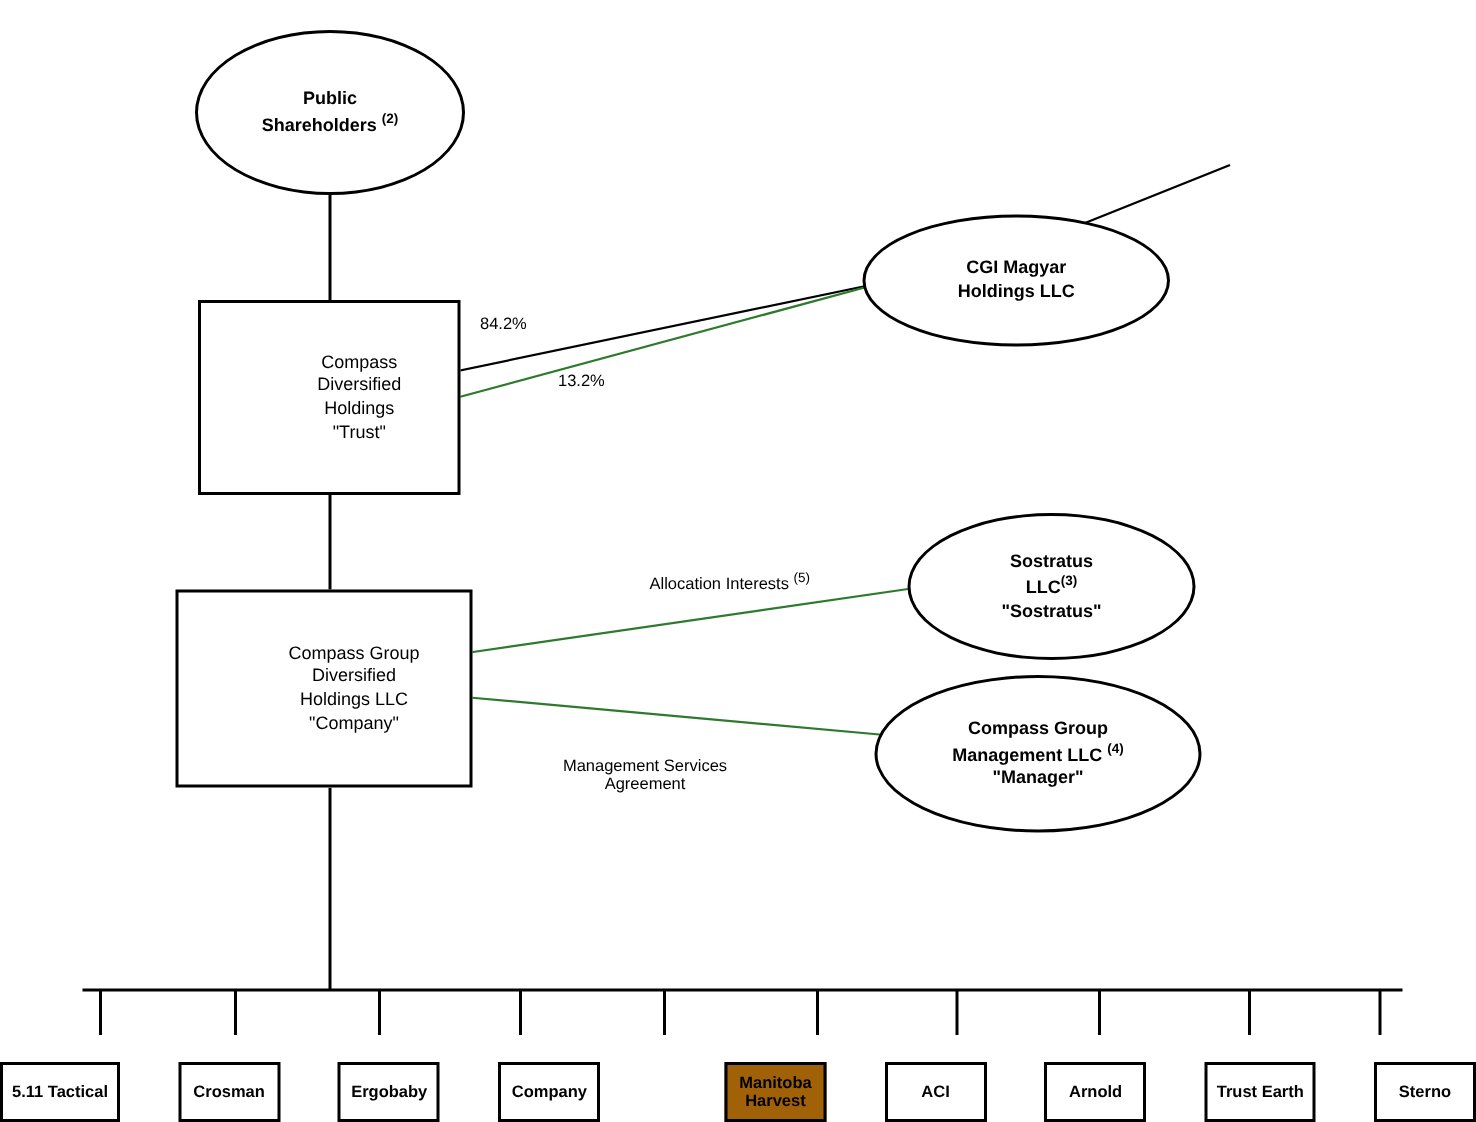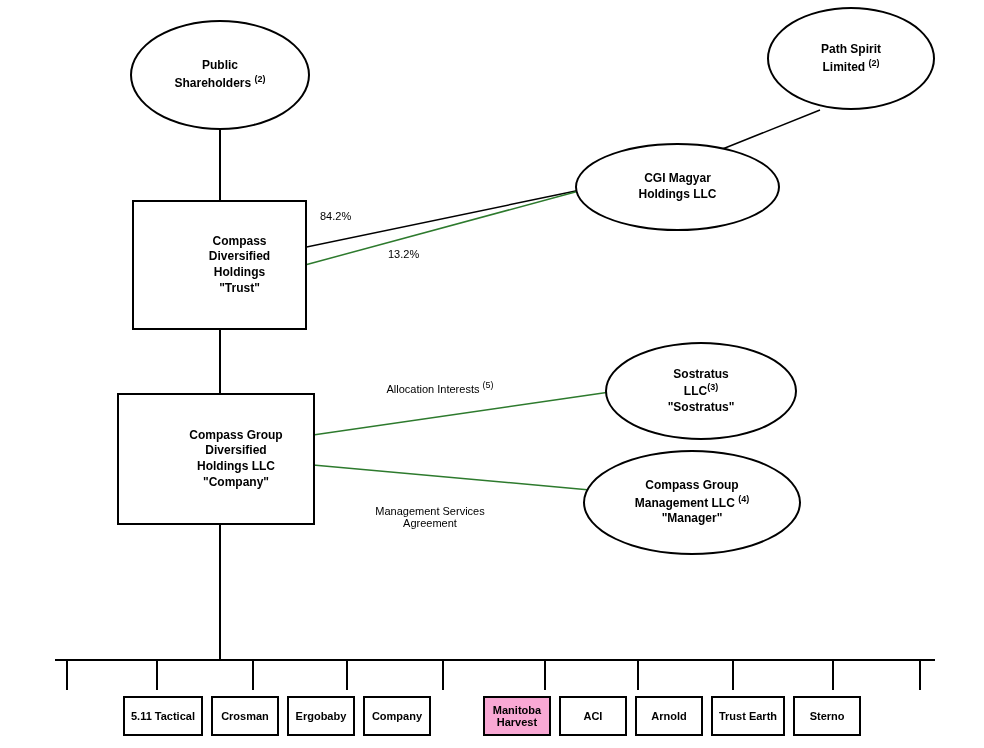--- a/index.html
+++ b/index.html
@@ -37,59 +37,59 @@
     }
     .node-rect {
       position: absolute;
       border: 2px solid #000;
       display: flex;
       align-items: center;
       justify-content: center;
       text-align: center;
       background: #fff;
       font-size: 12px;
-      font-weight: bold;
+      font-weight: normal;
       padding-left: 40px;
     }
     .node-label {
       padding: 4px 6px;
       line-height: 1.3;
     }
     sup {
       font-size: 9px;
     }
     .line-label {
       position: absolute;
       font-size: 11px;
       color: #000;
       text-align: center;
     }
     .bottom-boxes {
       position: absolute;
-      bottom: 12px;
+      bottom: 0;
       left: 0;
       right: 0;
       display: flex;
-      justify-content: center;
+      justify-content: space-between;
       gap: 8px;
     }
     .bottom-box {
       border: 2px solid #000;
       background: #fff;
       font-size: 11px;
       font-weight: bold;
       text-align: center;
       padding: 6px 6px;
       min-width: 68px;
       display: flex;
       align-items: center;
       justify-content: center;
     }
     .bottom-box.highlight {
-      background: #f9a8d4;
+      background: #a16207;
       margin-left: 44px;
     }
   </style>
 </head>
 <body>
 
 <div id="diagram">
   <svg id="lines" xmlns="http://www.w3.org/2000/svg">
 
     <line x1="220" y1="130" x2="220" y2="200" stroke="#000" stroke-width="2"></line>
@@ -121,53 +121,48 @@
     <line x1="833" y1="660" x2="833" y2="690" stroke="#000" stroke-width="2"></line>
     <line x1="920" y1="660" x2="920" y2="690" stroke="#000" stroke-width="2"></line>
   </svg>
 
   <div class="node-ellipse" style="left:130px; top:20px; width:180px; height:110px;">
     <div class="node-label">
       Public<br>Shareholders <sup>(2)</sup>
     </div>
   </div>
 
-  <div class="node-ellipse" style="left:767px; top:7px; width:168px; height:103px;">
-    <div class="node-label">
-      Path Spirit<br>Limited <sup>(2)</sup>
-    </div>
-  </div>
 
   <div class="node-ellipse" style="left:575px; top:143px; width:205px; height:88px;">
     <div class="node-label">
       CGI Magyar<br>Holdings LLC
     </div>
   </div>
 
   <div class="line-label" style="left:320px; top:210px;">
     84.2%
   </div>
 
-  <div class="line-label" style="left:388px; top:248px;">
+  <div class="line-label" style="left:372px; top:248px;">
     13.2%
   </div>
 
   <div class="node-rect" style="left:132px; top:200px; width:175px; height:130px;">
     <div class="node-label">
       Compass<br>Diversified<br>Holdings<br>"Trust"
     </div>
   </div>
 
   <div class="node-ellipse" style="left:605px; top:342px; width:192px; height:98px;">
     <div class="node-label">
       Sostratus<br>LLC<sup>(3)</sup><br>"Sostratus"
     </div>
   </div>
 
-  <div class="line-label" style="left:340px; top:380px; width:200px;">
+  <div class="line-label" style="left:340px; top:380px; width:200px;text-align:right;">
     Allocation Interests <sup>(5)</sup>
   </div>
 
   <div class="node-rect" style="left:117px; top:393px; width:198px; height:132px;">
     <div class="node-label">
       Compass Group<br>Diversified<br>Holdings LLC<br>"Company"
     </div>
   </div>
 
   <div class="node-ellipse" style="left:583px; top:450px; width:218px; height:105px;">

